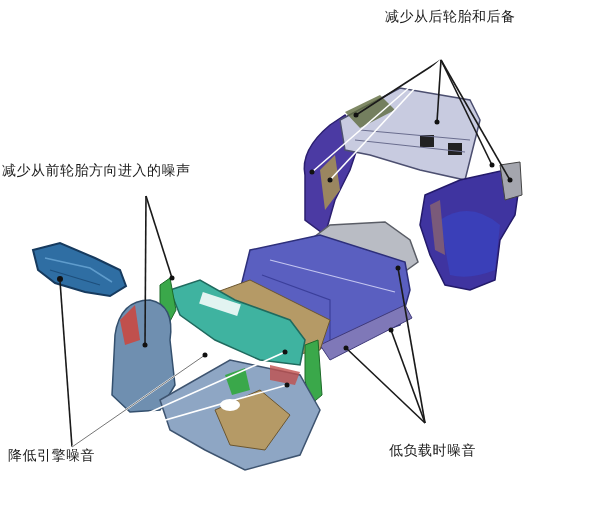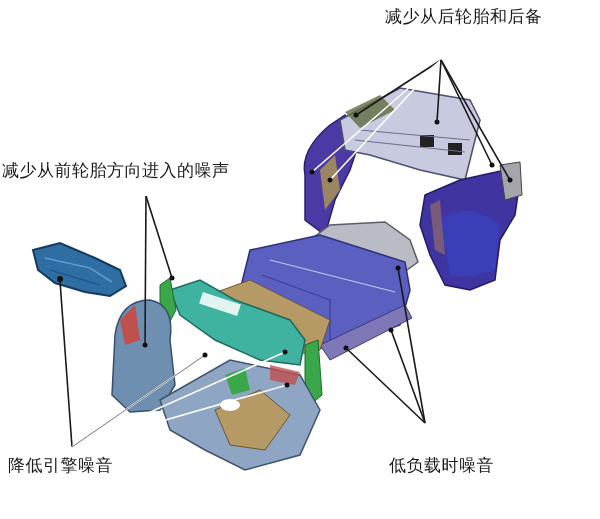--- a/index.html
+++ b/index.html
@@ -1,23 +1,23 @@
 <!DOCTYPE html>
 <html><head>
 <meta charset="utf-8">
 <style>
   html, body { margin:0; padding:0; background:#ffffff; }
   body { width:600px; height:519px; position:relative; overflow:hidden;
          font-family:"DejaVu Sans","Liberation Sans",sans-serif; color:#1a1a1a; }
-  .label { position:absolute; font-size:17px; line-height:22px; white-space:nowrap; letter-spacing:0.5px; }
+  .label { position:absolute; font-size:14px; line-height:22px; white-space:nowrap; letter-spacing:0.5px; }
   #lbl-rear { left:385px; top:5px; }
   #lbl-rear .l2 { display:block; margin-top:7px; }
   #lbl-front { left:2px; top:159px; }
-  #lbl-engine { left:8px; top:454px; }
-  #lbl-lowload { left:389px; top:454px; }
+  #lbl-engine { left:8px; top:444px; }
+  #lbl-lowload { left:389px; top:439px; }
   svg.art { position:absolute; left:0; top:0; }
 </style>
 </head>
 <body>
 
 <svg class="art" width="600" height="519" viewBox="0 0 600 519" xmlns="http://www.w3.org/2000/svg">
 
   <g>
     <path d="M33 250 L60 243 L95 258 L120 270 L126 286 L110 296 L85 292 L55 283 L38 270 Z" fill="#2f6ea3" stroke="#163a5e" stroke-width="2"></path>
     <path d="M45 258 L90 268 L112 282" fill="none" stroke="#5f9ccc" stroke-width="1.5"></path>

